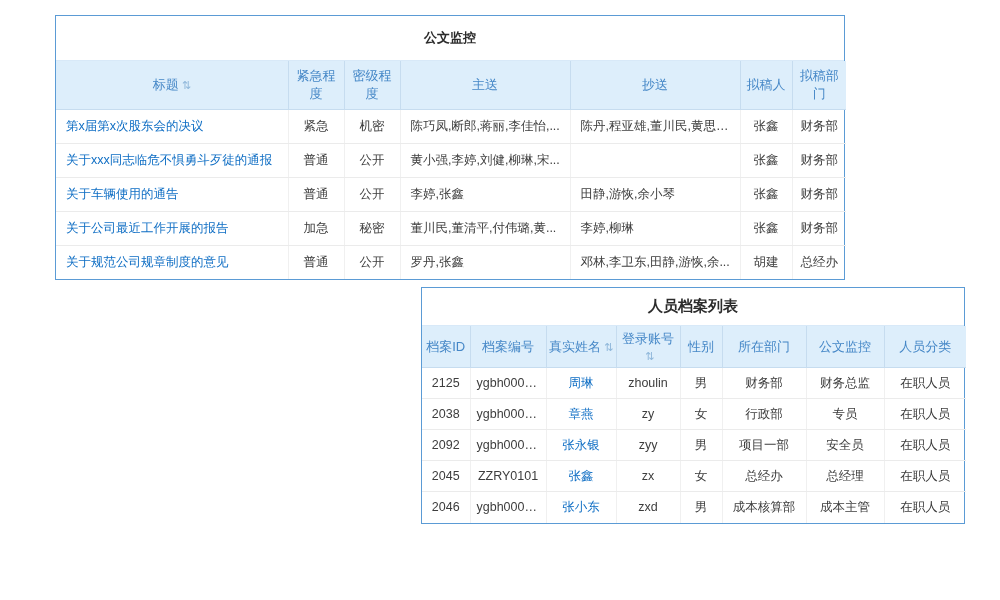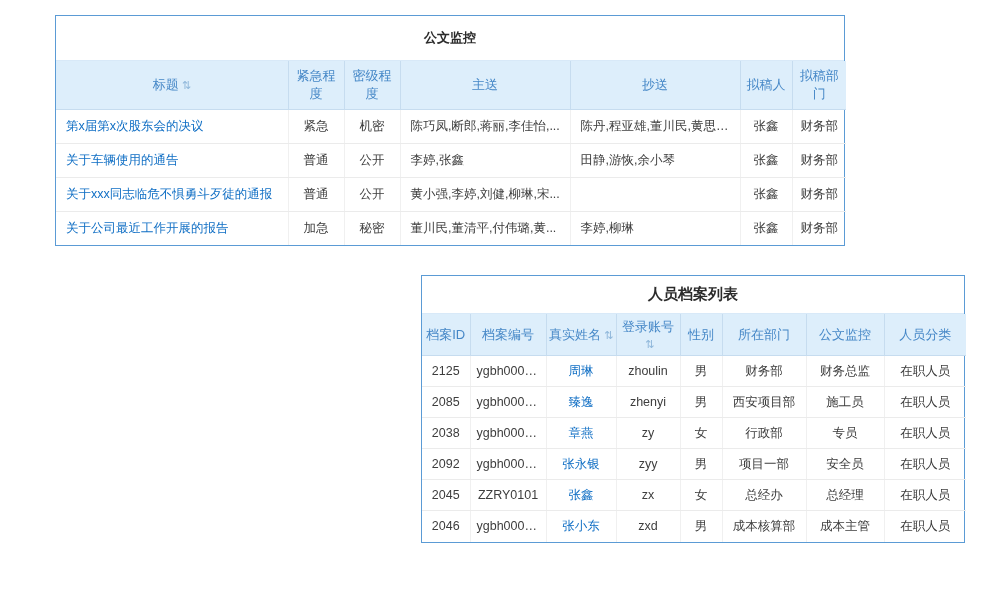--- a/index.html
+++ b/index.html
@@ -9,21 +9,21 @@
   .canvas {
     position:relative; width:1000px; height:600px;
     background:#ffffff; overflow:hidden;
   }
 
   .panel {
     position:absolute; background:#ffffff;
     border:1px solid var(--border-blue,#5b9bd5);
   }
   .doc-panel    { left:55px;  top:15px;  width:790px; }
-  .person-panel { left:421px; top:275px; width:544px; }
+  .person-panel { left:421px; top:287px; width:544px; }
 
   .panel-title {
     display:flex; align-items:center; justify-content:center;
     font-weight:bold; color:#2b2b2b;
     border-bottom:1px solid #d8e9f8;
     background:#ffffff;
   }
   .doc-panel .panel-title    { height:45px; font-size:13px; }
   .person-panel .panel-title { height:38px; font-size:15px; }
 
@@ -99,45 +99,54 @@
           <tr>
             <td class="link-cell">第x届第x次股东会的决议</td>
             <td>紧急</td>
             <td>机密</td>
             <td>陈巧凤,断郎,蒋丽,李佳怡,...</td>
             <td>陈丹,程亚雄,董川民,黄思璐...</td>
             <td>张鑫</td>
             <td>财务部</td>
           </tr>
           <tr>
+            <td class="link-cell">关于xxx同志临危不惧勇斗歹徒的通报</td>
+            <td>普通</td>
+            <td>公开</td>
+            <td>黄小强,李婷,刘健,柳琳,宋...</td>
+            <td></td>
+            <td>张鑫</td>
+            <td>财务部</td>
+          </tr>
+          <tr>
             <td class="link-cell">关于车辆使用的通告</td>
             <td>普通</td>
             <td>公开</td>
             <td>李婷,张鑫</td>
             <td>田静,游恢,余小琴</td>
             <td>张鑫</td>
             <td>财务部</td>
           </tr>
           <tr>
-            <td class="link-cell">关于xxx同志临危不惧勇斗歹徒的通报</td>
-            <td>普通</td>
-            <td>公开</td>
-            <td>黄小强,李婷,刘健,柳琳,宋...</td>
-            <td></td>
-            <td>张鑫</td>
-            <td>财务部</td>
-          </tr>
-          <tr>
             <td class="link-cell">关于公司最近工作开展的报告</td>
             <td>加急</td>
             <td>秘密</td>
             <td>董川民,董清平,付伟璐,黄...</td>
             <td>李婷,柳琳</td>
             <td>张鑫</td>
             <td>财务部</td>
+          </tr>
+          <tr>
+            <td class="link-cell">关于规范公司规章制度的意见</td>
+            <td>普通</td>
+            <td>公开</td>
+            <td>罗丹,张鑫</td>
+            <td>邓林,李卫东,田静,游恢,余...</td>
+            <td>胡建</td>
+            <td>总经办</td>
           </tr>
         </tbody>
     </table>
   </section>
 
   <section class="panel person-panel">
     <div class="panel-title">人员档案列表</div>
     <table>
       <colgroup>
         <col style="width:48px">
@@ -166,30 +175,20 @@
             <td>2125</td>
             <td>ygbh000070</td>
             <td class="link-cell">周琳</td>
             <td>zhoulin</td>
             <td>男</td>
             <td>财务部</td>
             <td>财务总监</td>
             <td>在职人员</td>
           </tr>
           <tr>
-            <td>2085</td>
-            <td>ygbh000111</td>
-            <td class="link-cell">臻逸</td>
-            <td>zhenyi</td>
-            <td>男</td>
-            <td>西安项目部</td>
-            <td>施工员</td>
-            <td>在职人员</td>
-          </tr>
-          <tr>
             <td>2038</td>
             <td>ygbh000038</td>
             <td class="link-cell">章燕</td>
             <td>zy</td>
             <td>女</td>
             <td>行政部</td>
             <td>专员</td>
             <td>在职人员</td>
           </tr>
           <tr>

